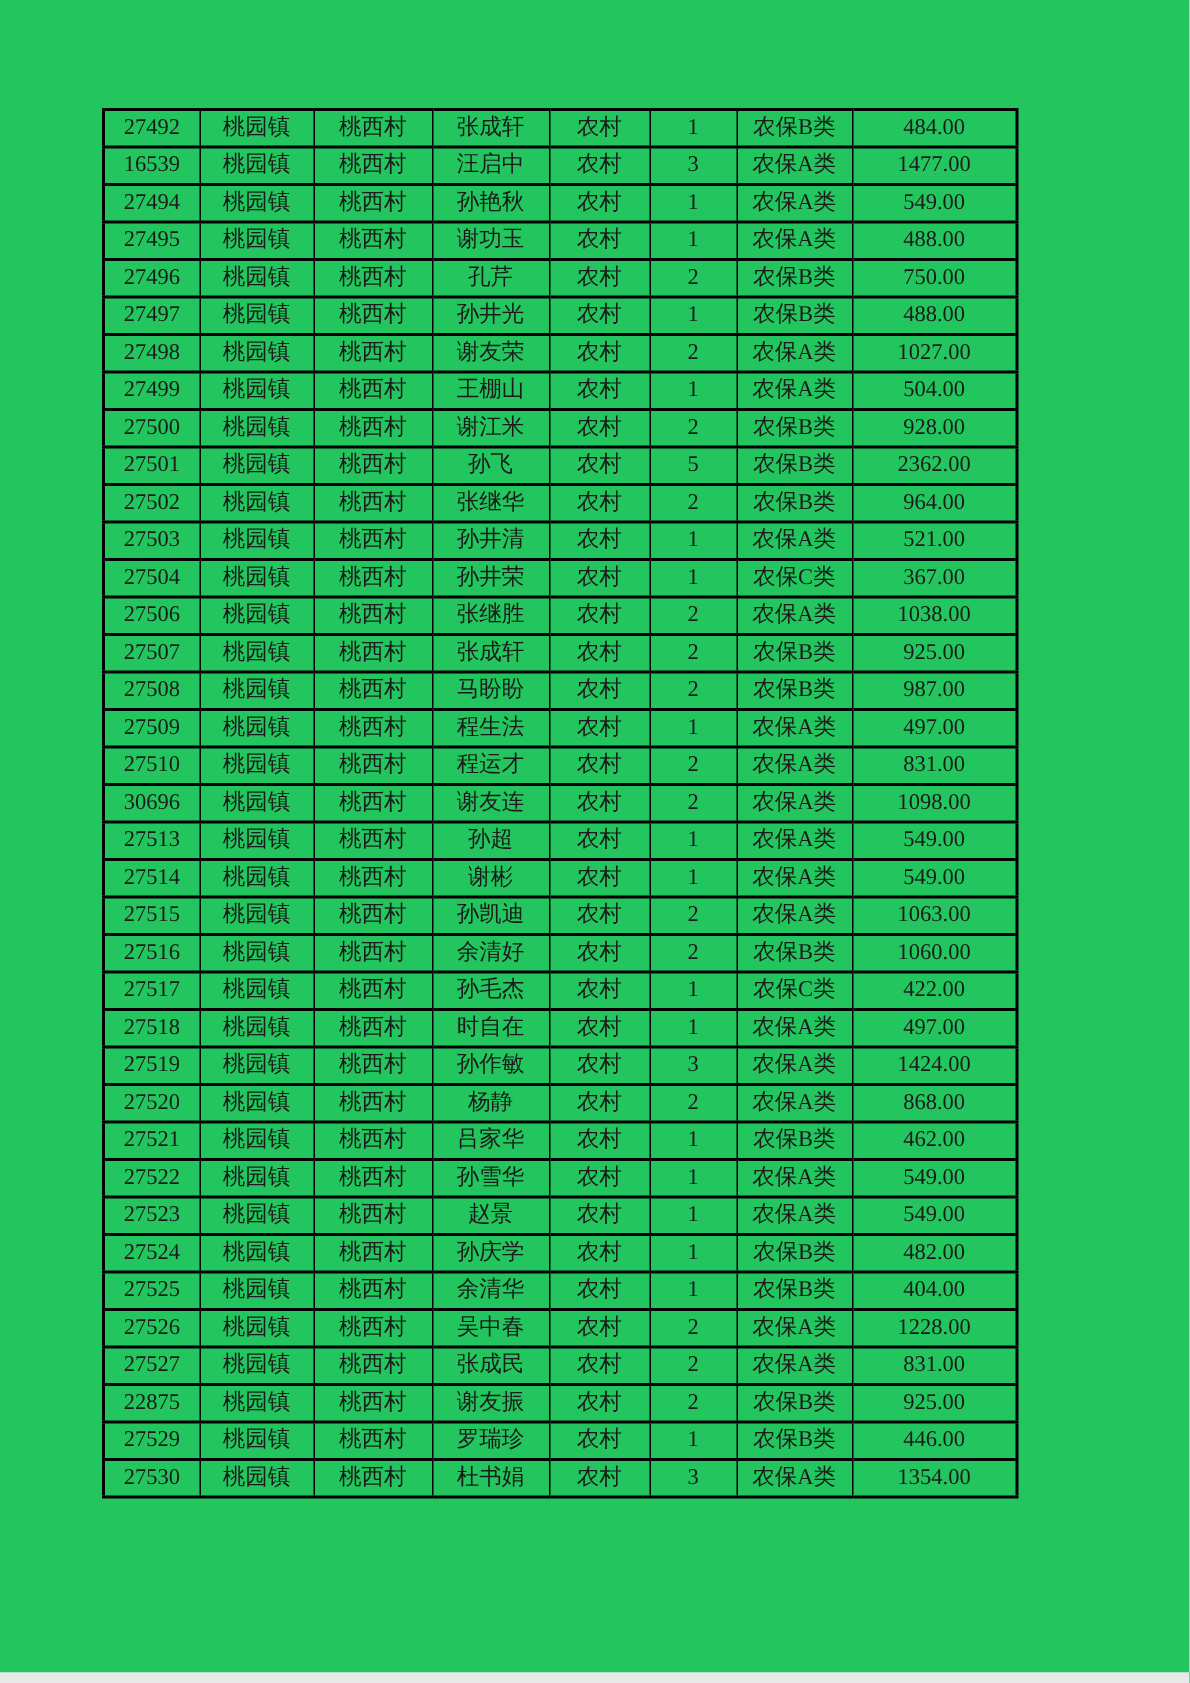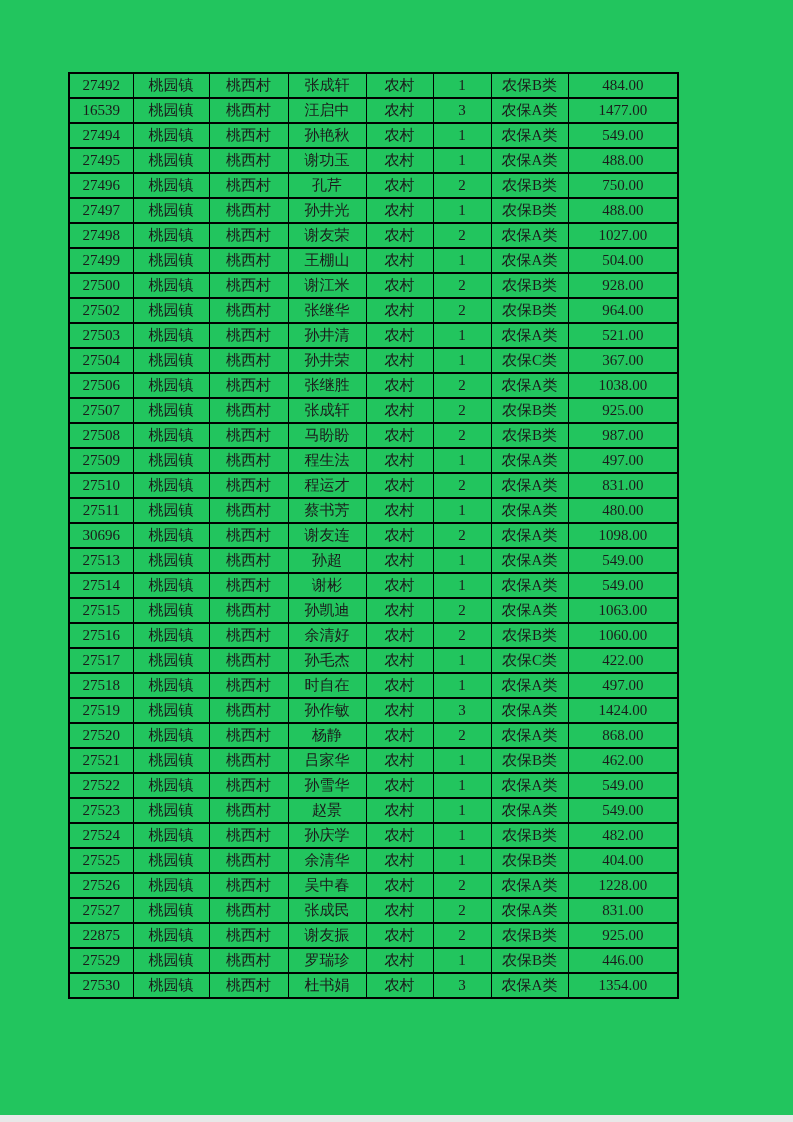--- a/index.html
+++ b/index.html
@@ -142,20 +142,30 @@
           <td>27500</td>
           <td>桃园镇</td>
           <td>桃西村</td>
           <td>谢江米</td>
           <td>农村</td>
           <td>2</td>
           <td>农保B类</td>
           <td>928.00</td>
         </tr>
         <tr>
+          <td>27501</td>
+          <td>桃园镇</td>
+          <td>桃西村</td>
+          <td>孙飞</td>
+          <td>农村</td>
+          <td>5</td>
+          <td>农保B类</td>
+          <td>2362.00</td>
+        </tr>
+        <tr>
           <td>27502</td>
           <td>桃园镇</td>
           <td>桃西村</td>
           <td>张继华</td>
           <td>农村</td>
           <td>2</td>
           <td>农保B类</td>
           <td>964.00</td>
         </tr>
         <tr>
@@ -220,30 +230,20 @@
         </tr>
         <tr>
           <td>27510</td>
           <td>桃园镇</td>
           <td>桃西村</td>
           <td>程运才</td>
           <td>农村</td>
           <td>2</td>
           <td>农保A类</td>
           <td>831.00</td>
-        </tr>
-        <tr>
-          <td>27511</td>
-          <td>桃园镇</td>
-          <td>桃西村</td>
-          <td>蔡书芳</td>
-          <td>农村</td>
-          <td>1</td>
-          <td>农保A类</td>
-          <td>480.00</td>
         </tr>
         <tr>
           <td>30696</td>
           <td>桃园镇</td>
           <td>桃西村</td>
           <td>谢友连</td>
           <td>农村</td>
           <td>2</td>
           <td>农保A类</td>
           <td>1098.00</td>

